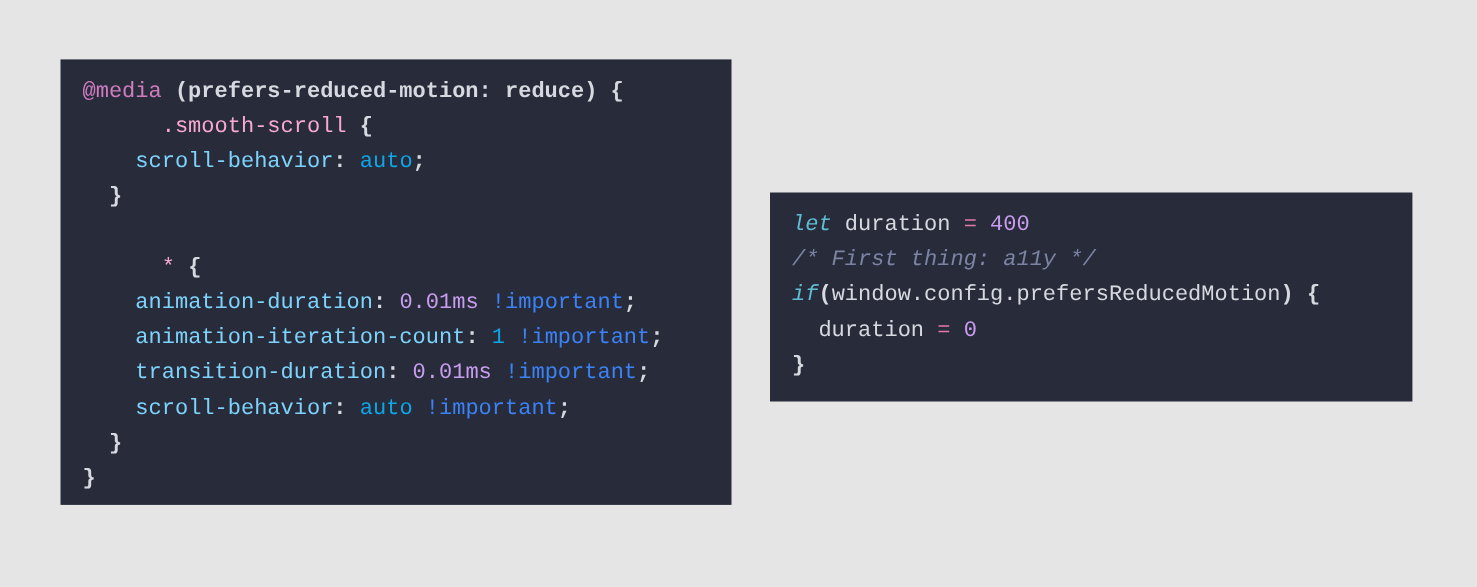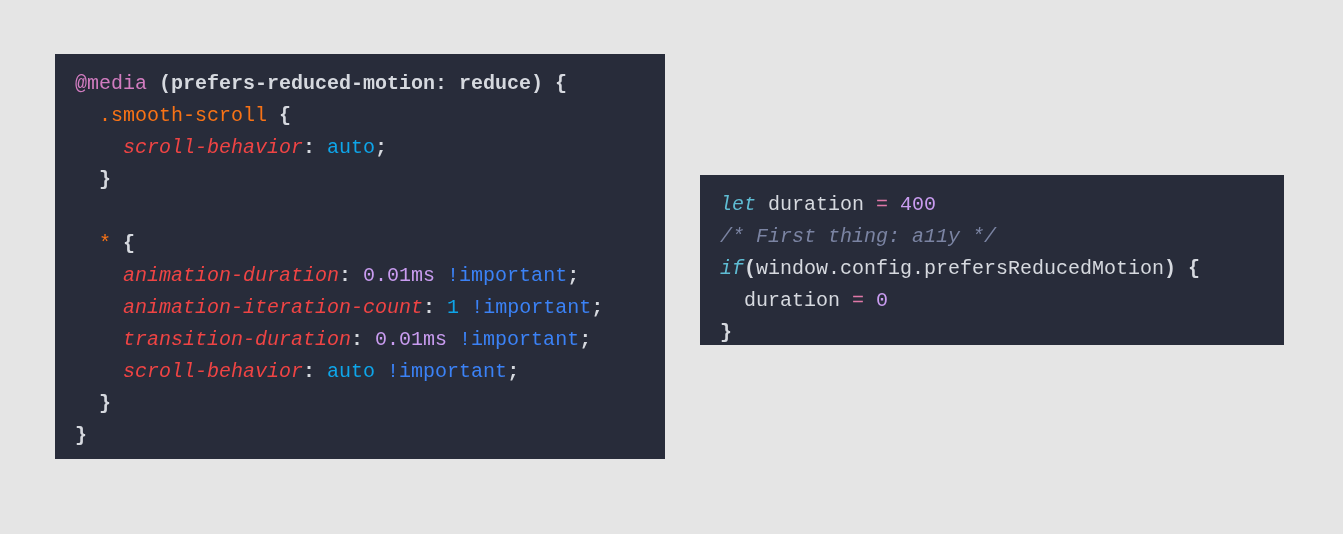--- a/index.html
+++ b/index.html
@@ -29,28 +29,28 @@
   .block-left {
     left: 55px;
     top: 34px;
     width: 610px;
     height: 405px;
   }
   .block-right {
     left: 700px;
     top: 155px;
     width: 584px;
-    height: 170px;
+    height: 190px;
   }
 
   
   .tok-atrule  { color: #d27cc0; text-align: right; }                 
   .tok-text    { color: #d6d9df; font-weight: bold; }                 
-  .tok-sel     { color: #f97316; }                 
-  .tok-prop    { color: #ef4444; font-style: italic; } 
+  .tok-sel     { color: #f9a8d4; margin-left: 48px; }                 
+  .tok-prop    { color: #7dd3fc; } 
   .tok-val     { color: #0ea5e9; font-family: Liberation Mono, monospace; }                 
   .tok-num     { color: #c99cf0; }                 
   .tok-imp     { color: #3b82f6; }                 
   .tok-kw      { color: #5fbcd3; font-style: italic; } 
   .tok-ident   { color: #d6d9df; }                 
   .tok-op      { color: #e078a8; }                 
   .tok-comment { color: #7b84a3; font-style: italic; } 
   .tok-member  { color: #d6d9df; }                 
 </style>
 </head>

